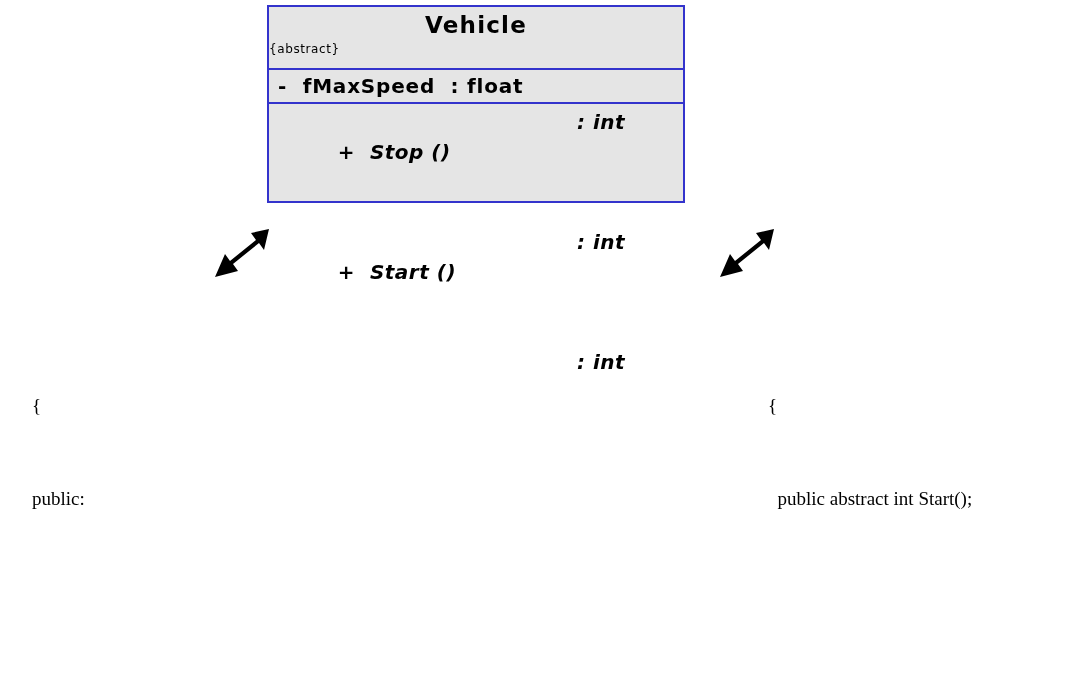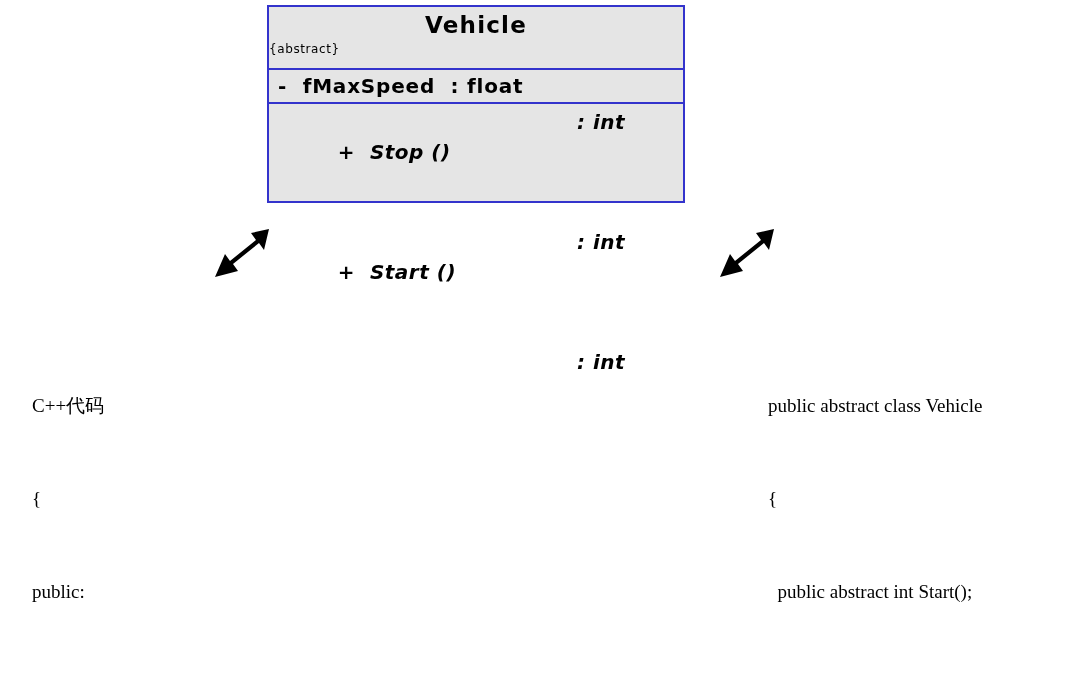--- a/index.html
+++ b/index.html
@@ -171,33 +171,31 @@
     </svg>
   </div>
 
   <div class="arrow arrow-right">
     <svg viewBox="0 0 64 54" width="64" height="54" xmlns="http://www.w3.org/2000/svg">
       <path d="M 58 2 L 40 6 L 45 13 L 19 34 L 14 27 L 4 50 L 27 44 L 22 37 L 48 16 L 53 23 Z" fill="#000000"></path>
     </svg>
   </div>
 
   <div class="code-block code-left">
-    <div class="code-line">C++代码</div>
     <div class="code-line">{</div>
     <div class="code-line">public:</div>
     
     
     
     
     
     
   </div>
 
   <div class="code-block code-right">
-    <div class="code-line">public abstract class Vehicle</div>
     <div class="code-line">{</div>
     <div class="code-line">  public abstract int Start();</div>
     
     
     
     
     
   </div>
 
 </div>

